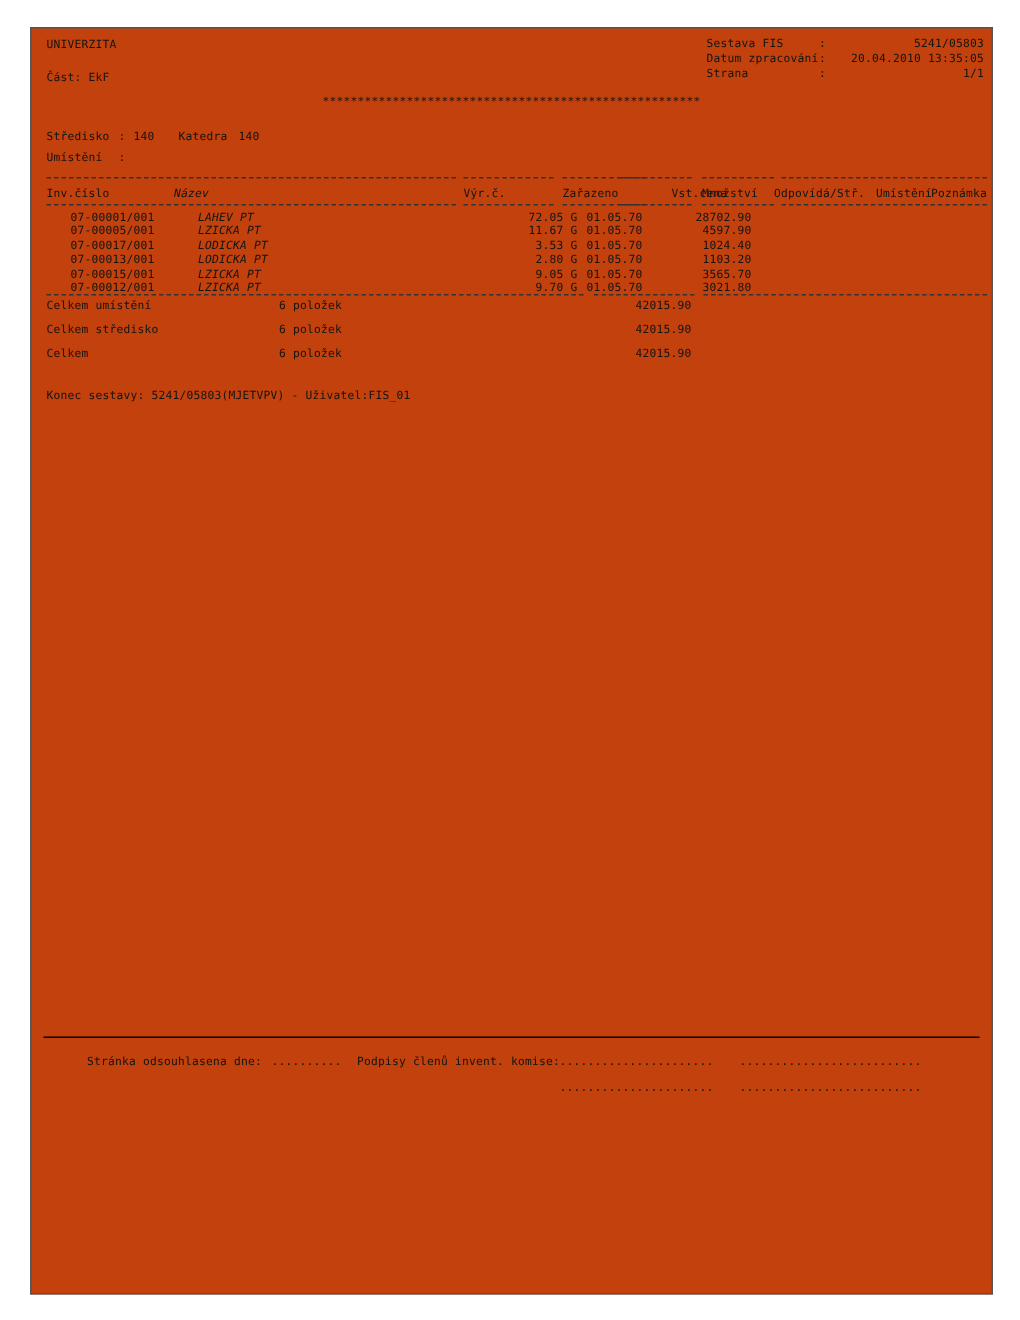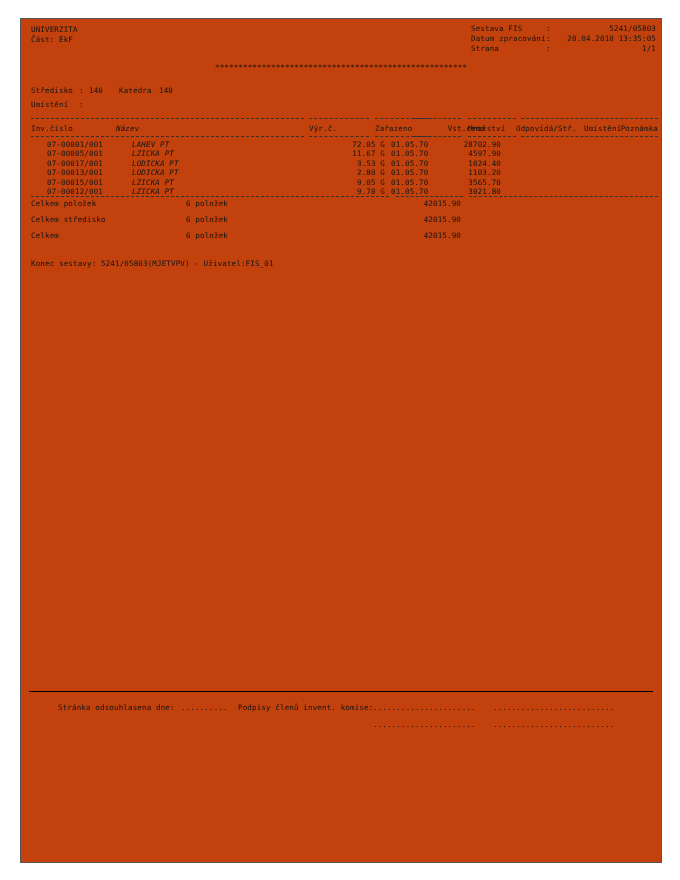--- a/index.html
+++ b/index.html
@@ -38,21 +38,21 @@
   .t-label{left:10px;}
   .t-count{left:165px;}
   .t-value{left:368px;width:72px;text-align:right;}
 </style>
 </head>
 <body>
 
 <div class="page">
 
   <div class="ln" style="left:10px;top:6px">UNIVERZITA</div>
-  <div class="ln" style="left:10px;top:16px">Část: EkF</div>
+  <div class="ln" style="left:10px;top:28px">Část: EkF</div>
 
   <div class="meta">
 
   <div class="meta-line">
       <span class="meta-label">Sestava FIS</span>
       <span class="meta-sep">:</span>
       <span class="meta-value">5241/05803</span>
     </div>
       <div class="meta-line">
       <span class="meta-label">Datum zpracování</span>
@@ -173,21 +173,21 @@
     </div>
     </div>
 
   <div class="dash" style="left:10px;top:177px;width:358px"></div>
   <div class="dash" style="left:375px;top:177px;width:67px"></div>
   <div class="dash" style="left:448px;top:177px;width:189px"></div>
 
   <div class="totals">
 
   <div class="total-line">
-      <span class="t-label">Celkem položek</span>
+      <span class="t-label">Celkem umístění</span>
       <span class="t-count">6 položek</span>
       <span class="t-value">42015.90</span>
     </div>
       <div class="total-line">
       <span class="t-label">Celkem středisko</span>
       <span class="t-count">6 položek</span>
       <span class="t-value">42015.90</span>
     </div>
       <div class="total-line">
       <span class="t-label">Celkem</span>

